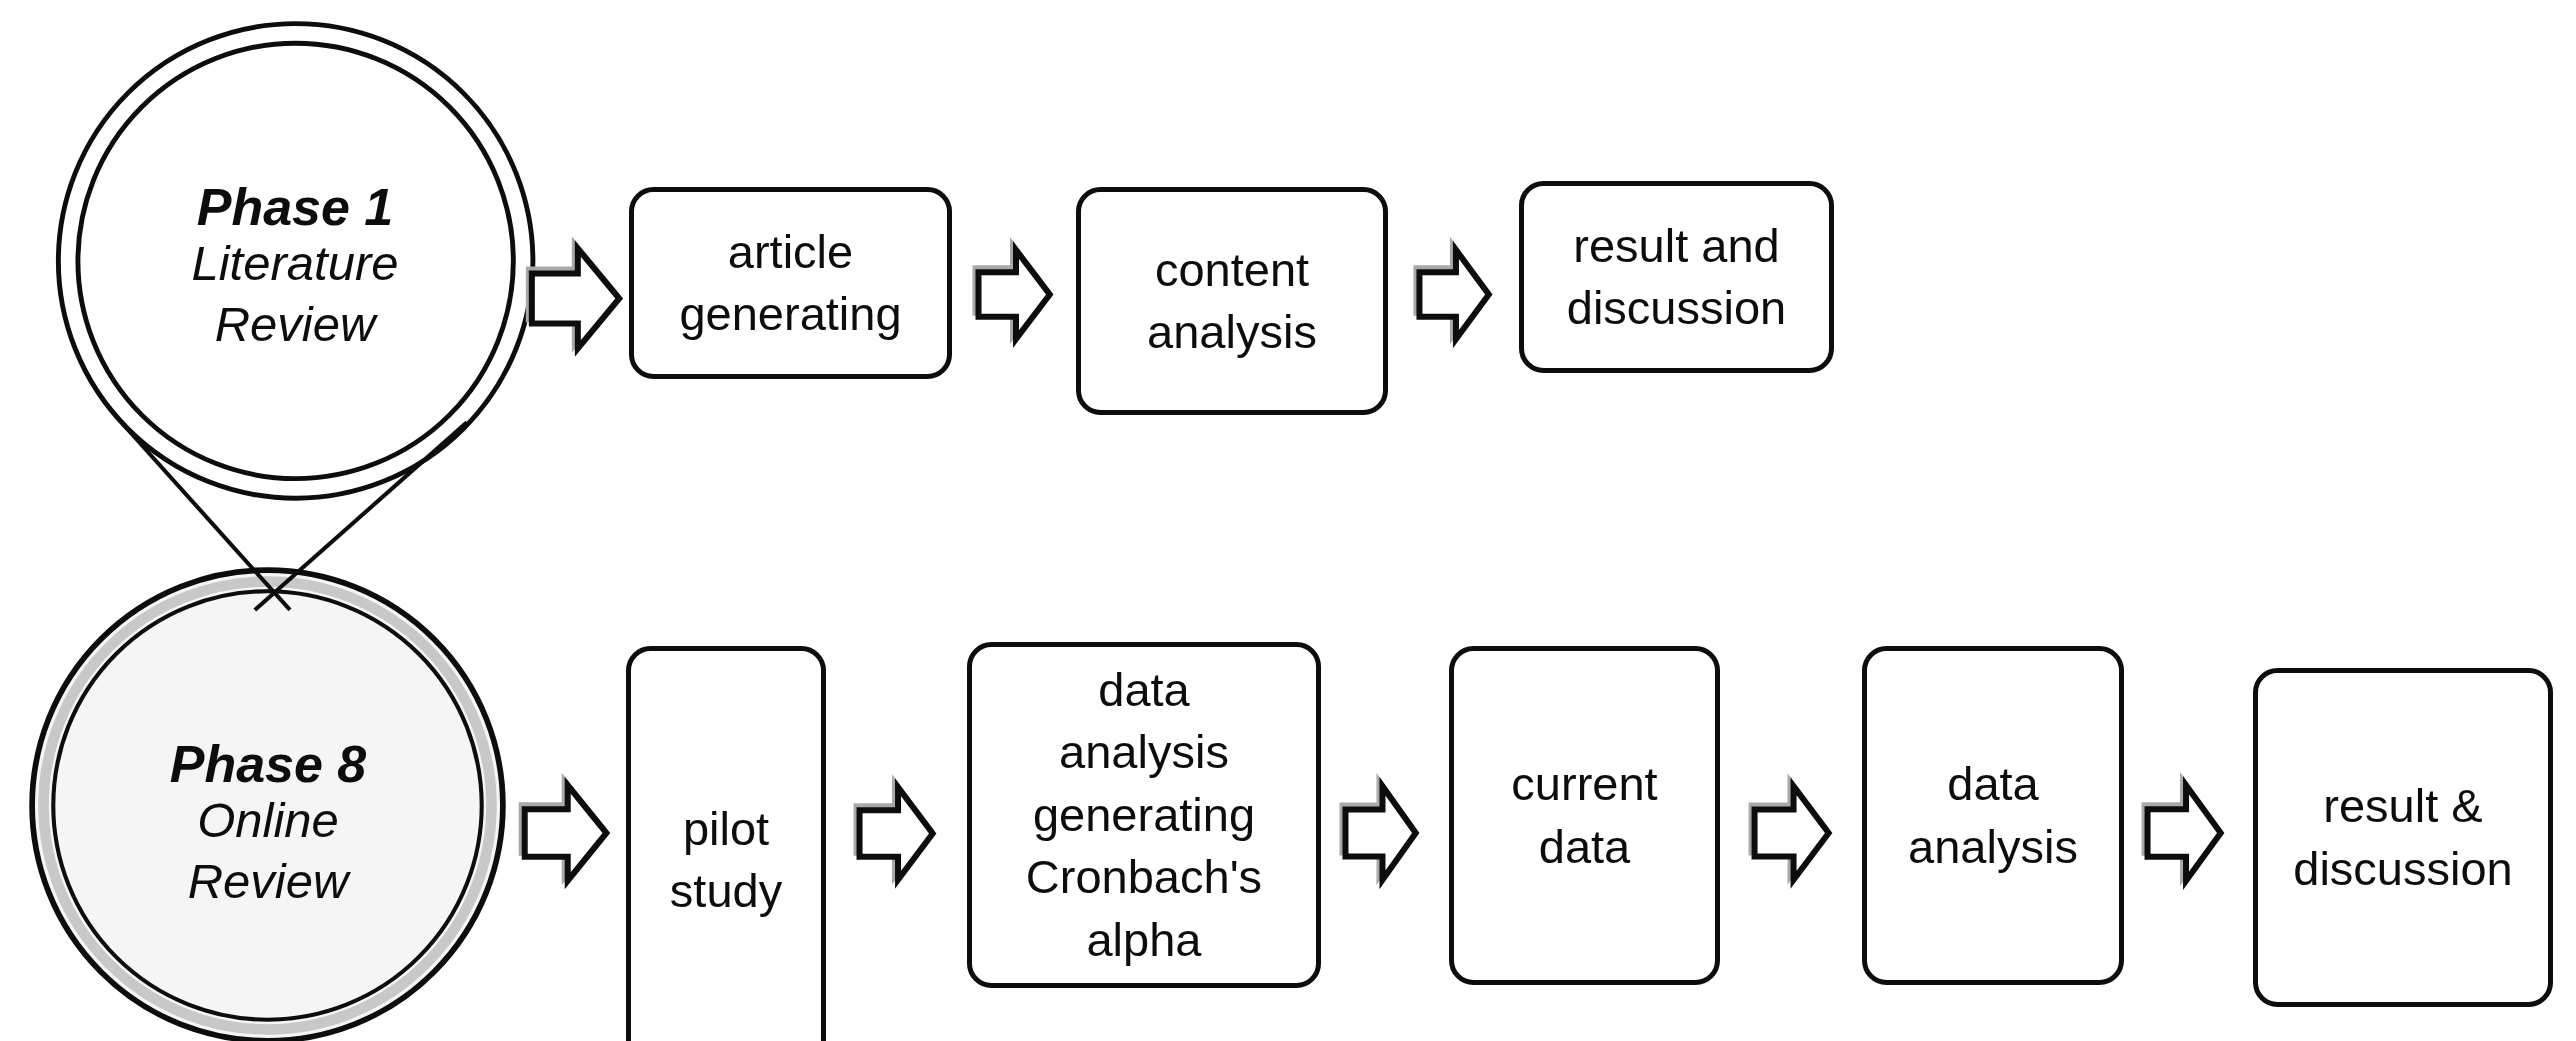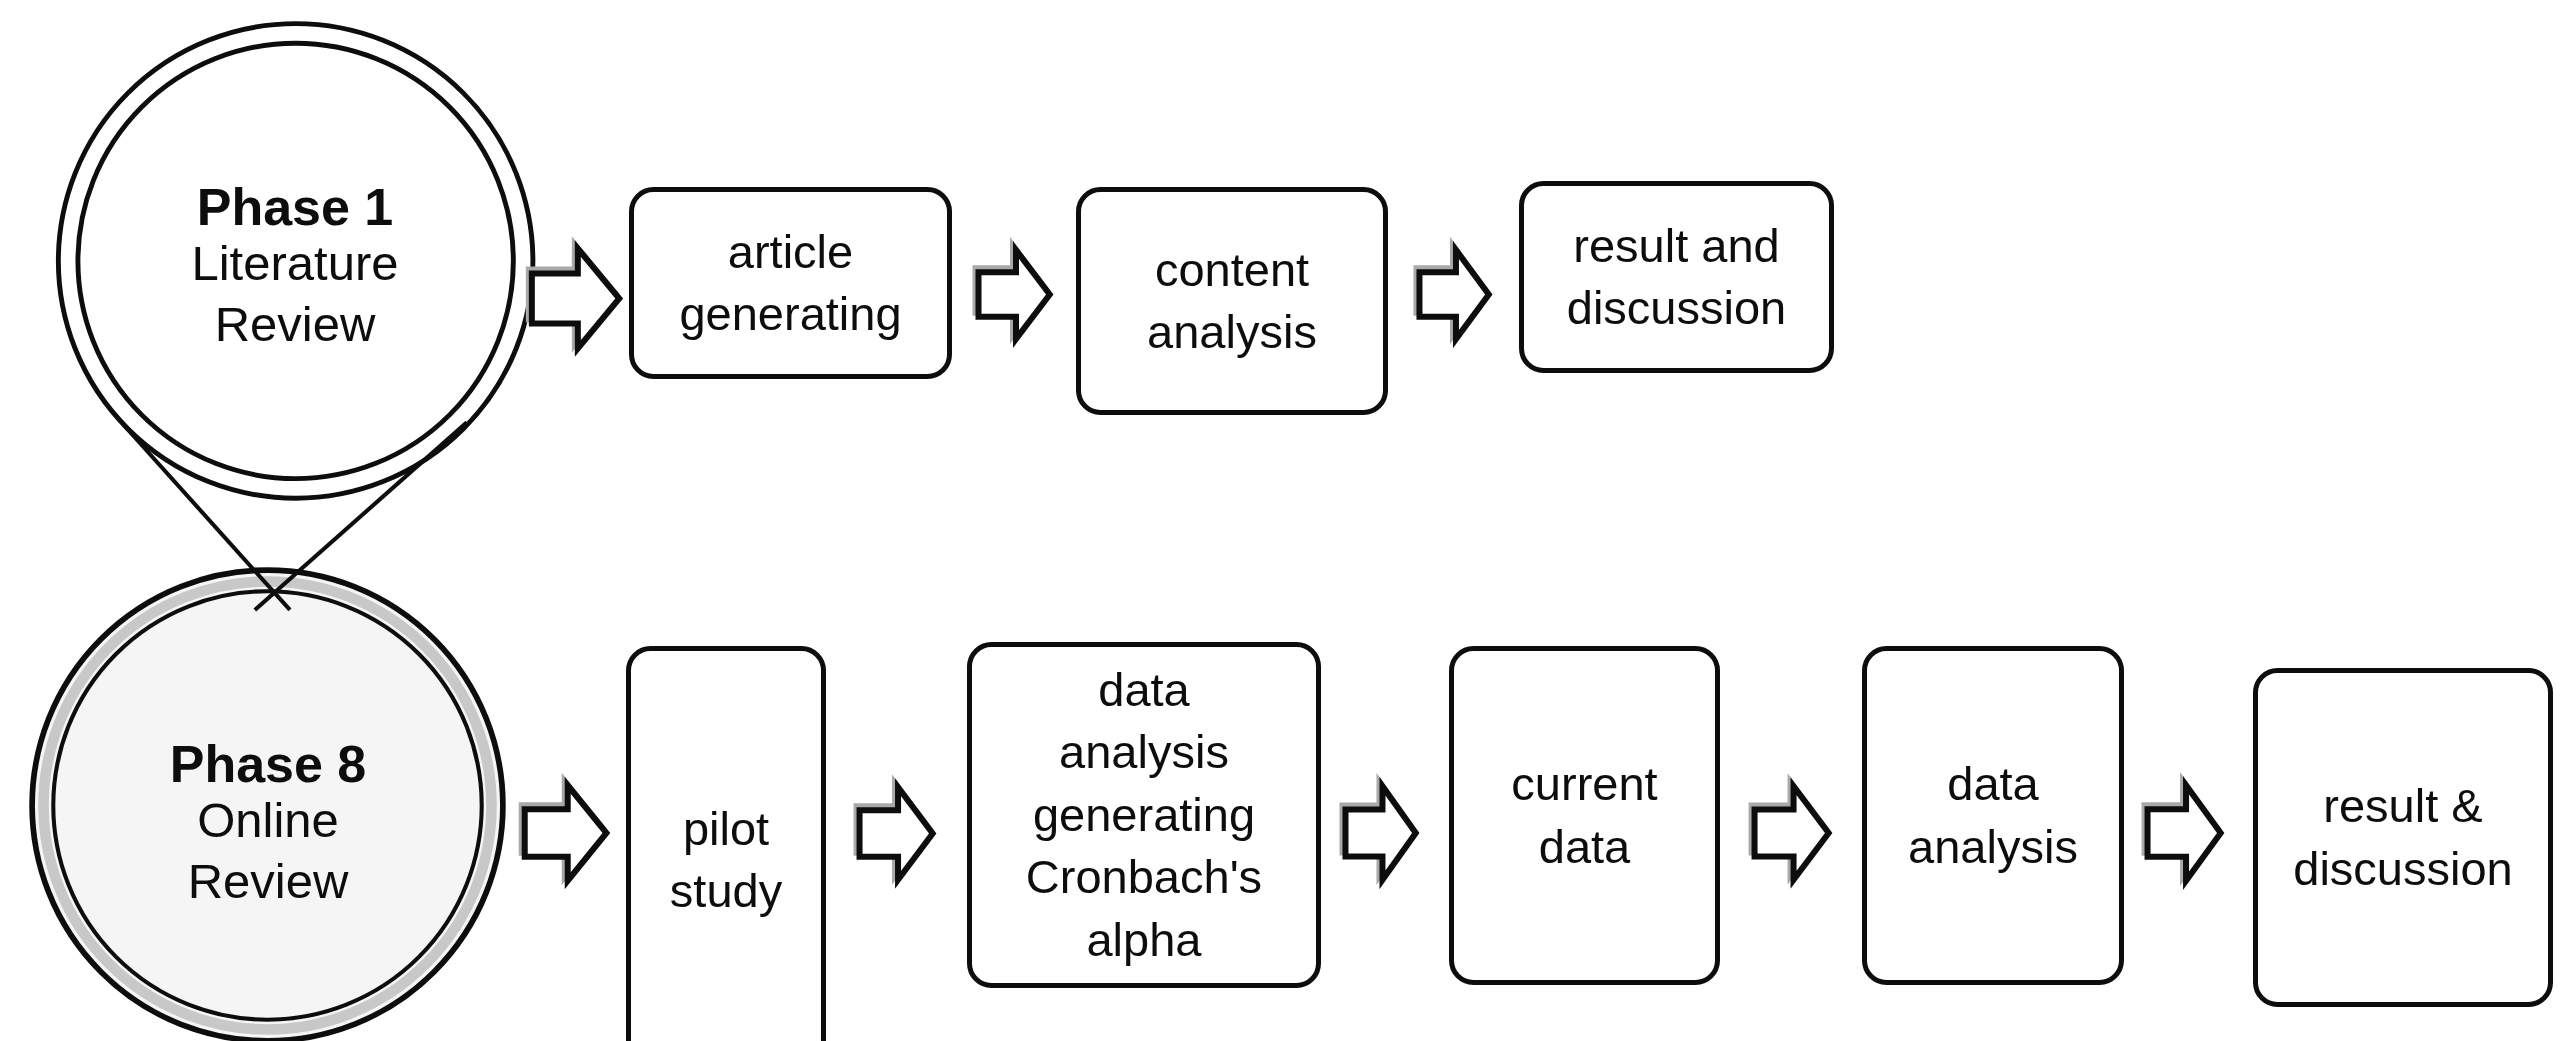--- a/index.html
+++ b/index.html
@@ -33,20 +33,21 @@
   
   svg.arrow { position:absolute; display:block; overflow:visible;
               filter:drop-shadow(-2.4px -3.3px 0 #a9a9a9); }
   svg.arrow polygon { fill:#ffffff; stroke:#0d0d0d; stroke-width:6; stroke-linejoin:miter; }
 
   
   .phase-text {
     position:absolute; width:408px;
     display:flex; flex-direction:column; align-items:center;
     text-align:center;
+    font-style:italic;
   }
   .phase-title { font-weight:bold; font-size:52px; line-height:1.0; }
   .phase-sub   { font-size:49px; line-height:1.25; white-space:pre-line; }
 </style>
 </head>
 <body>
 
 <div class="canvas">
 
   <svg class="shape" style="left:14.7px; top:551px; width:505px; height:491px" viewBox="0 0 620 602" aria-hidden="true">

